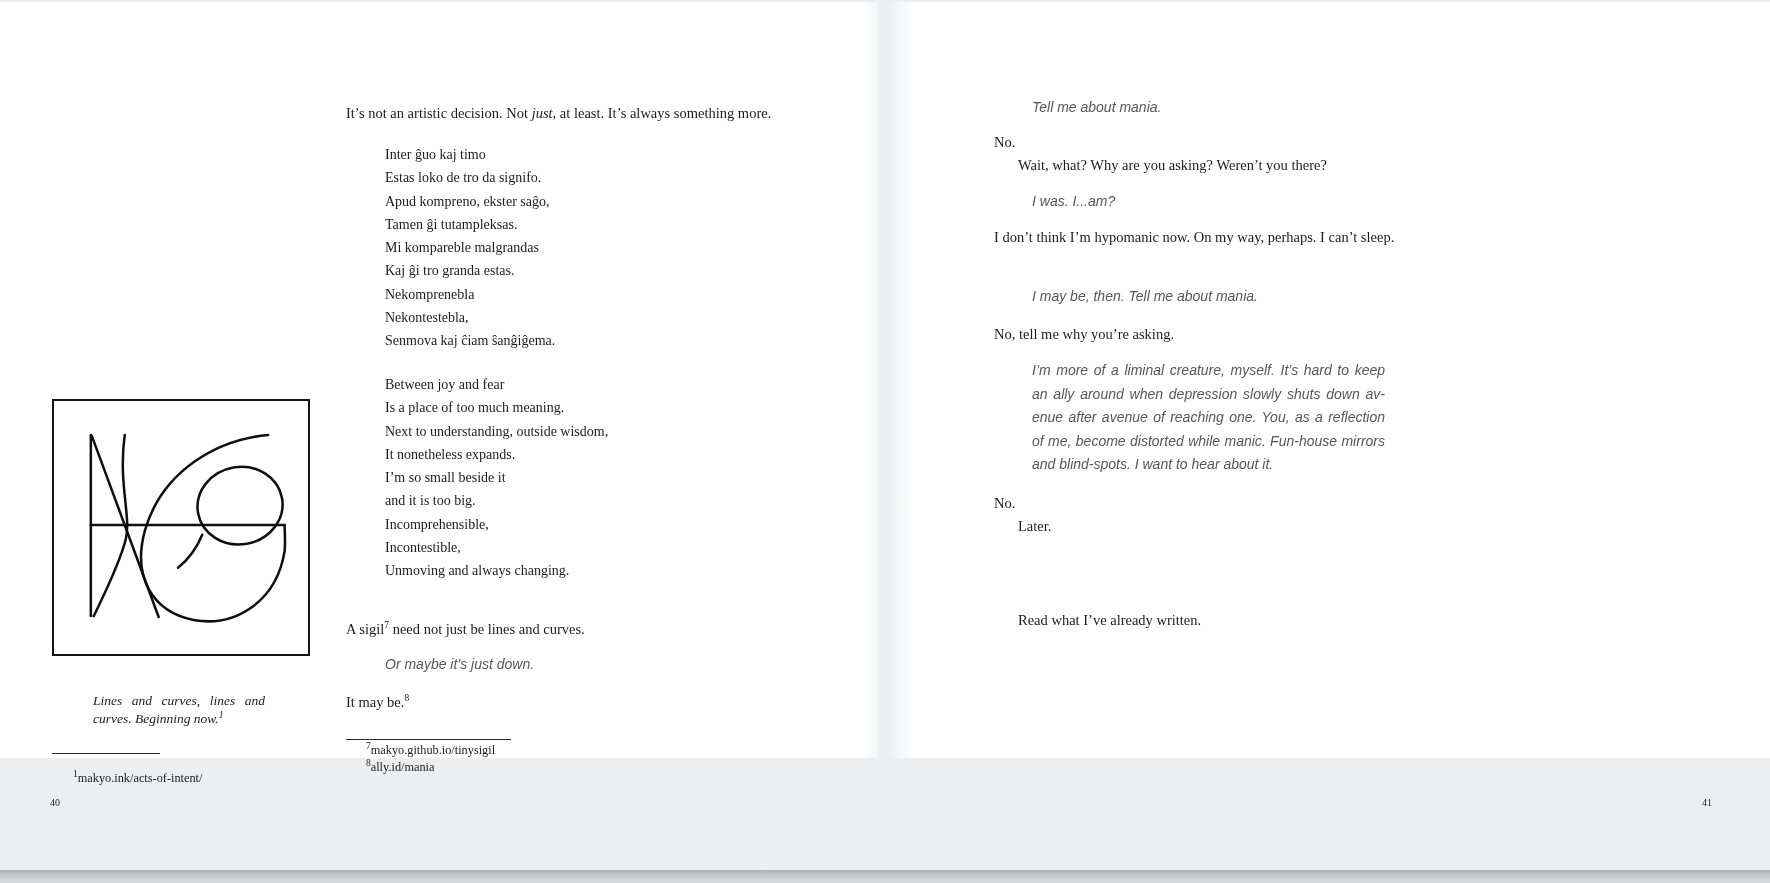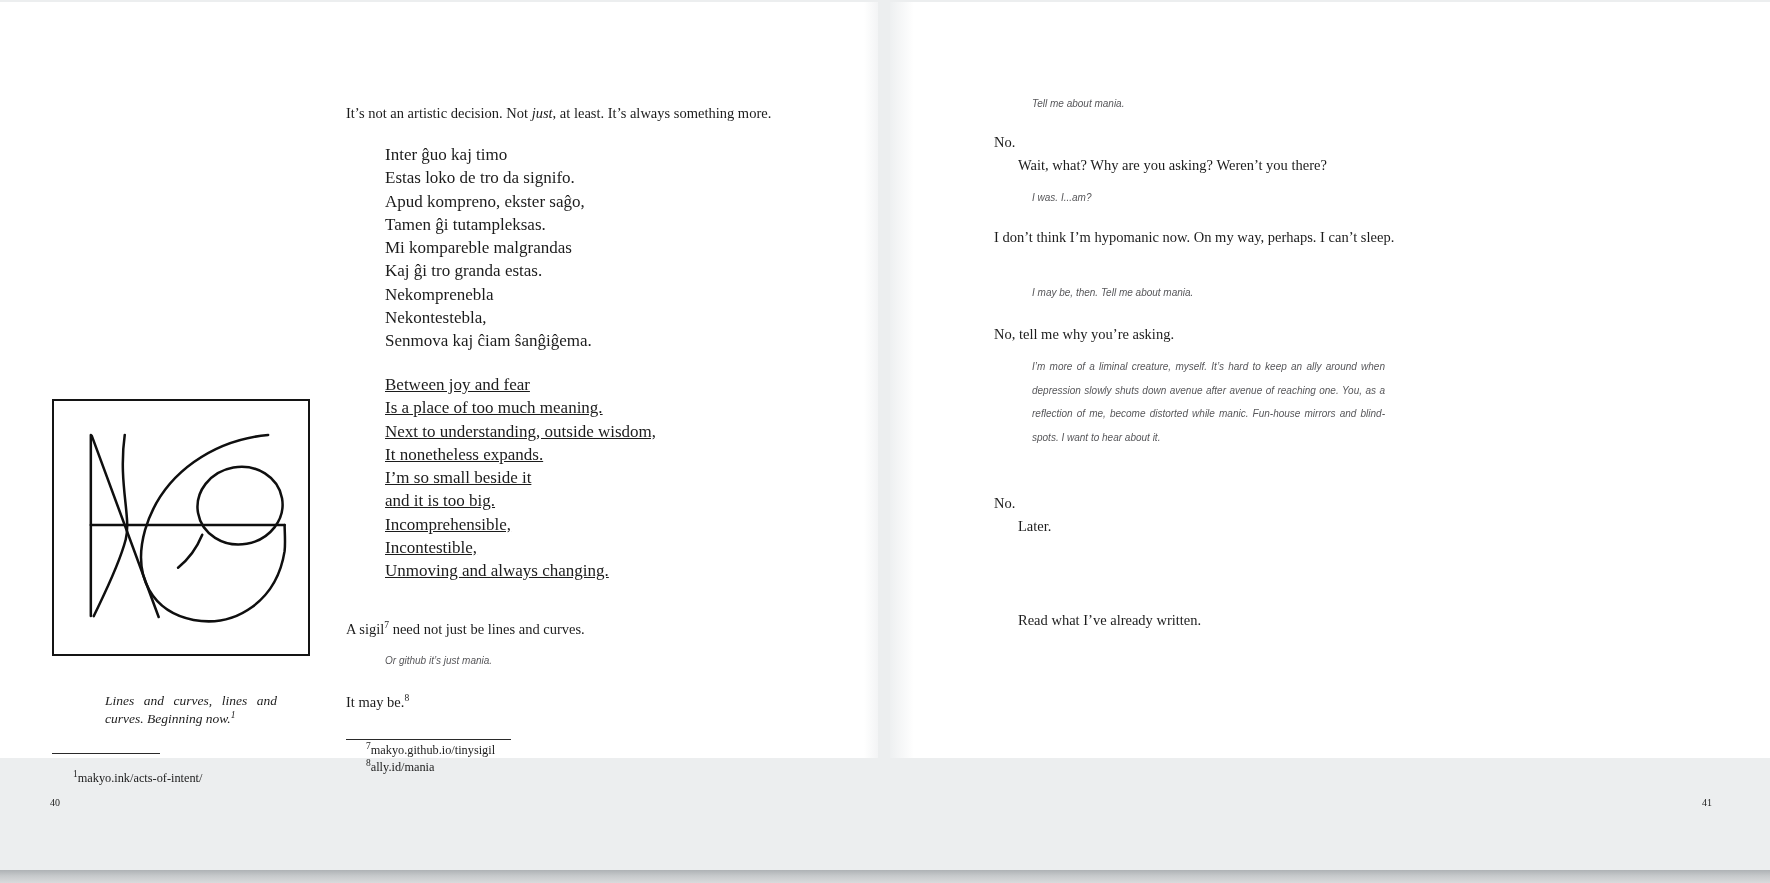--- a/index.html
+++ b/index.html
@@ -20,44 +20,44 @@
     left:0;width:878px;
     background:linear-gradient(to left,#f3f4f5 0,#ffffff 14px);
   }
   .page-right{
     left:890px;width:880px;
     background:linear-gradient(to right,#eef0f1 0,#ffffff 24px);
   }
   .blk{position:absolute;white-space:nowrap;}
   .prose{font-size:14.5px;line-height:23px;}
   .just{white-space:normal;text-align:justify;}
-  .poem{font-size:17px;line-height:23.3px;}
+  .poem{font-size:14px;line-height:23.3px;}
   .ally{
     font-family:"Liberation Sans","DejaVu Sans",sans-serif;
-    font-style:italic;color:#57575a;font-size:10px;line-height:23.5px;
+    font-style:italic;color:#57575a;font-size:14px;line-height:23.5px;
   }
   sup.ref{font-size:9.5px;line-height:0;vertical-align:super;letter-spacing:0;}
   i{font-style:italic;}
 
   
   .intro        {left:346px;top:85px; width:430px;}
   .stanza-eo    {left:385px;top:141px;}
-  .stanza-en    {left:385px;top:371px;text-decoration:underline;}
+  .stanza-en    {left:385px;top:371px;}
   .sigil-line   {left:346px;top:601px;}
   .ally-left    {left:385px;top:637px;}
   .closing-line {left:346px;top:674px;text-align:right;}
 
   .figure-box{
     position:absolute;left:52px;top:397px;width:254px;height:253px;
     border:2px solid #141414;background:#fff;
   }
   .caption{
     position:absolute;left:93px;top:676px;width:172px;
     font-size:13.5px;line-height:18.8px;font-style:italic;
-    text-align:justify;white-space:normal;margin-left:12px;
+    text-align:justify;white-space:normal;
   }
   .fn-rule{position:absolute;height:0;border-top:1.2px solid #2a2a2a;}
   .fn-rule-fig {left:52px; top:751px;width:108px;}
   .fn-rule-main{left:346px;top:737px;width:165px;}
   .footnote{font-size:12.3px;line-height:16.8px;}
   .fn-fig  {left:52px; top:756px;text-indent:21px;width:240px;}
   .fn-main {left:346px;top:740px;text-indent:20px;width:240px;}
   .fn-main .fn-line{text-indent:20px;}
   .pagenum{font-size:10px;}
   .pg-40{left:50px;top:795px;}
@@ -101,21 +101,21 @@
       <div>It nonetheless expands.</div>
       <div>I’m so small beside it</div>
       <div>and it is too big.</div>
       <div>Incomprehensible,</div>
       <div>Incontestible,</div>
       <div>Unmoving and always changing.</div>
     </div>
 
   <p class="blk prose sigil-line"><span>A sigil</span><sup class="ref">7</sup><span> need not just be lines and curves.</span></p>
 
-  <p class="blk ally ally-left">Or github it’s just mania.</p>
+  <p class="blk ally ally-left">Or maybe it’s just down.</p>
 
   <p class="blk prose closing-line"><span>It may be.</span><sup class="ref">8</sup></p>
 
   <div class="figure-box">
     <svg width="250" height="249" viewBox="0 0 258 257" fill="none" stroke="#0f0f0f" stroke-width="2.6" stroke-linecap="round">
       <path d="M38 35 L38 222"></path>
       <path d="M39 36 L108 223"></path>
       <path d="M73 35 C66 85 80 120 74 143 C67 170 51 201 41 222"></path>
       <path d="M38 128 L238 128"></path>
       <path d="M221 35 C168 40 112 72 94 133 C80 183 103 218 144 226 C188 234 230 206 238 155 C239 145 238 135 238 128"></path>

